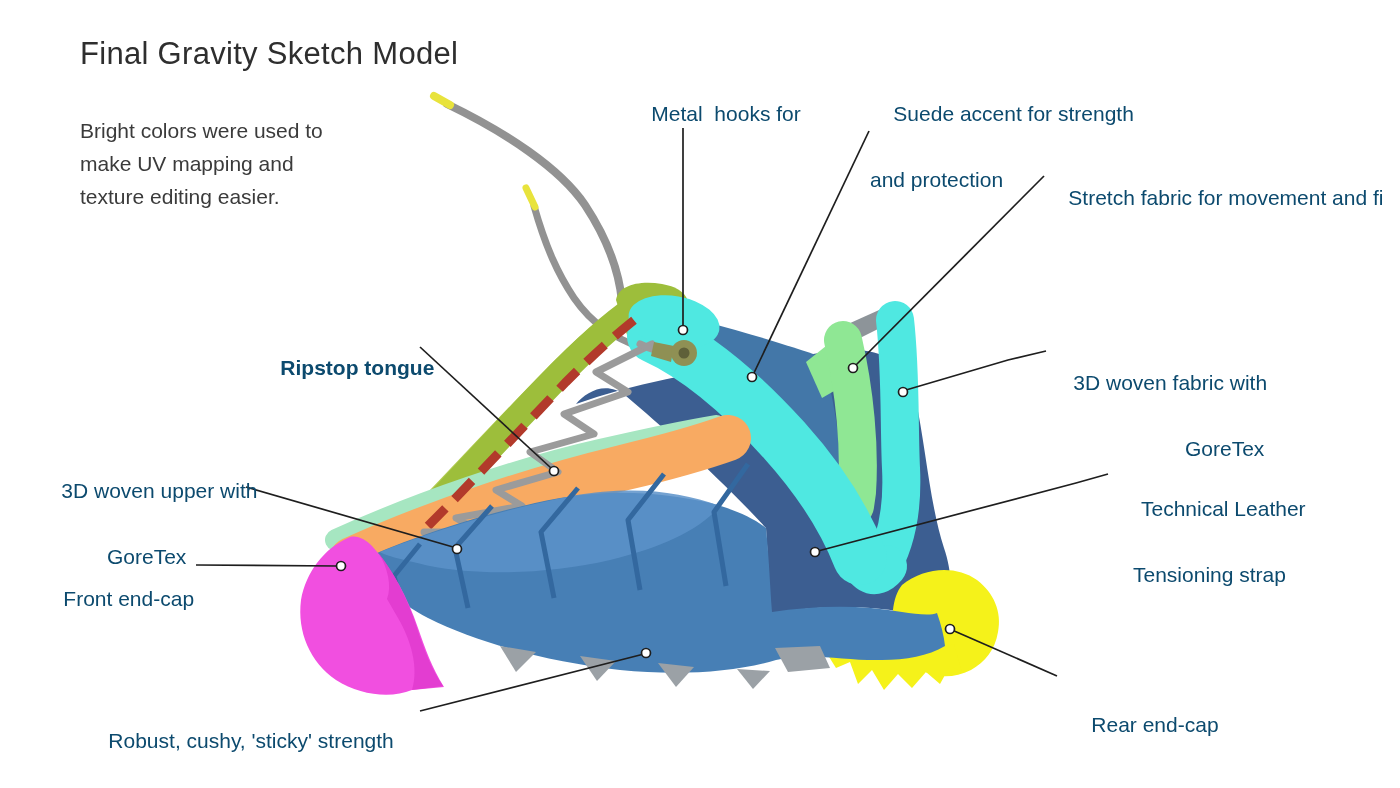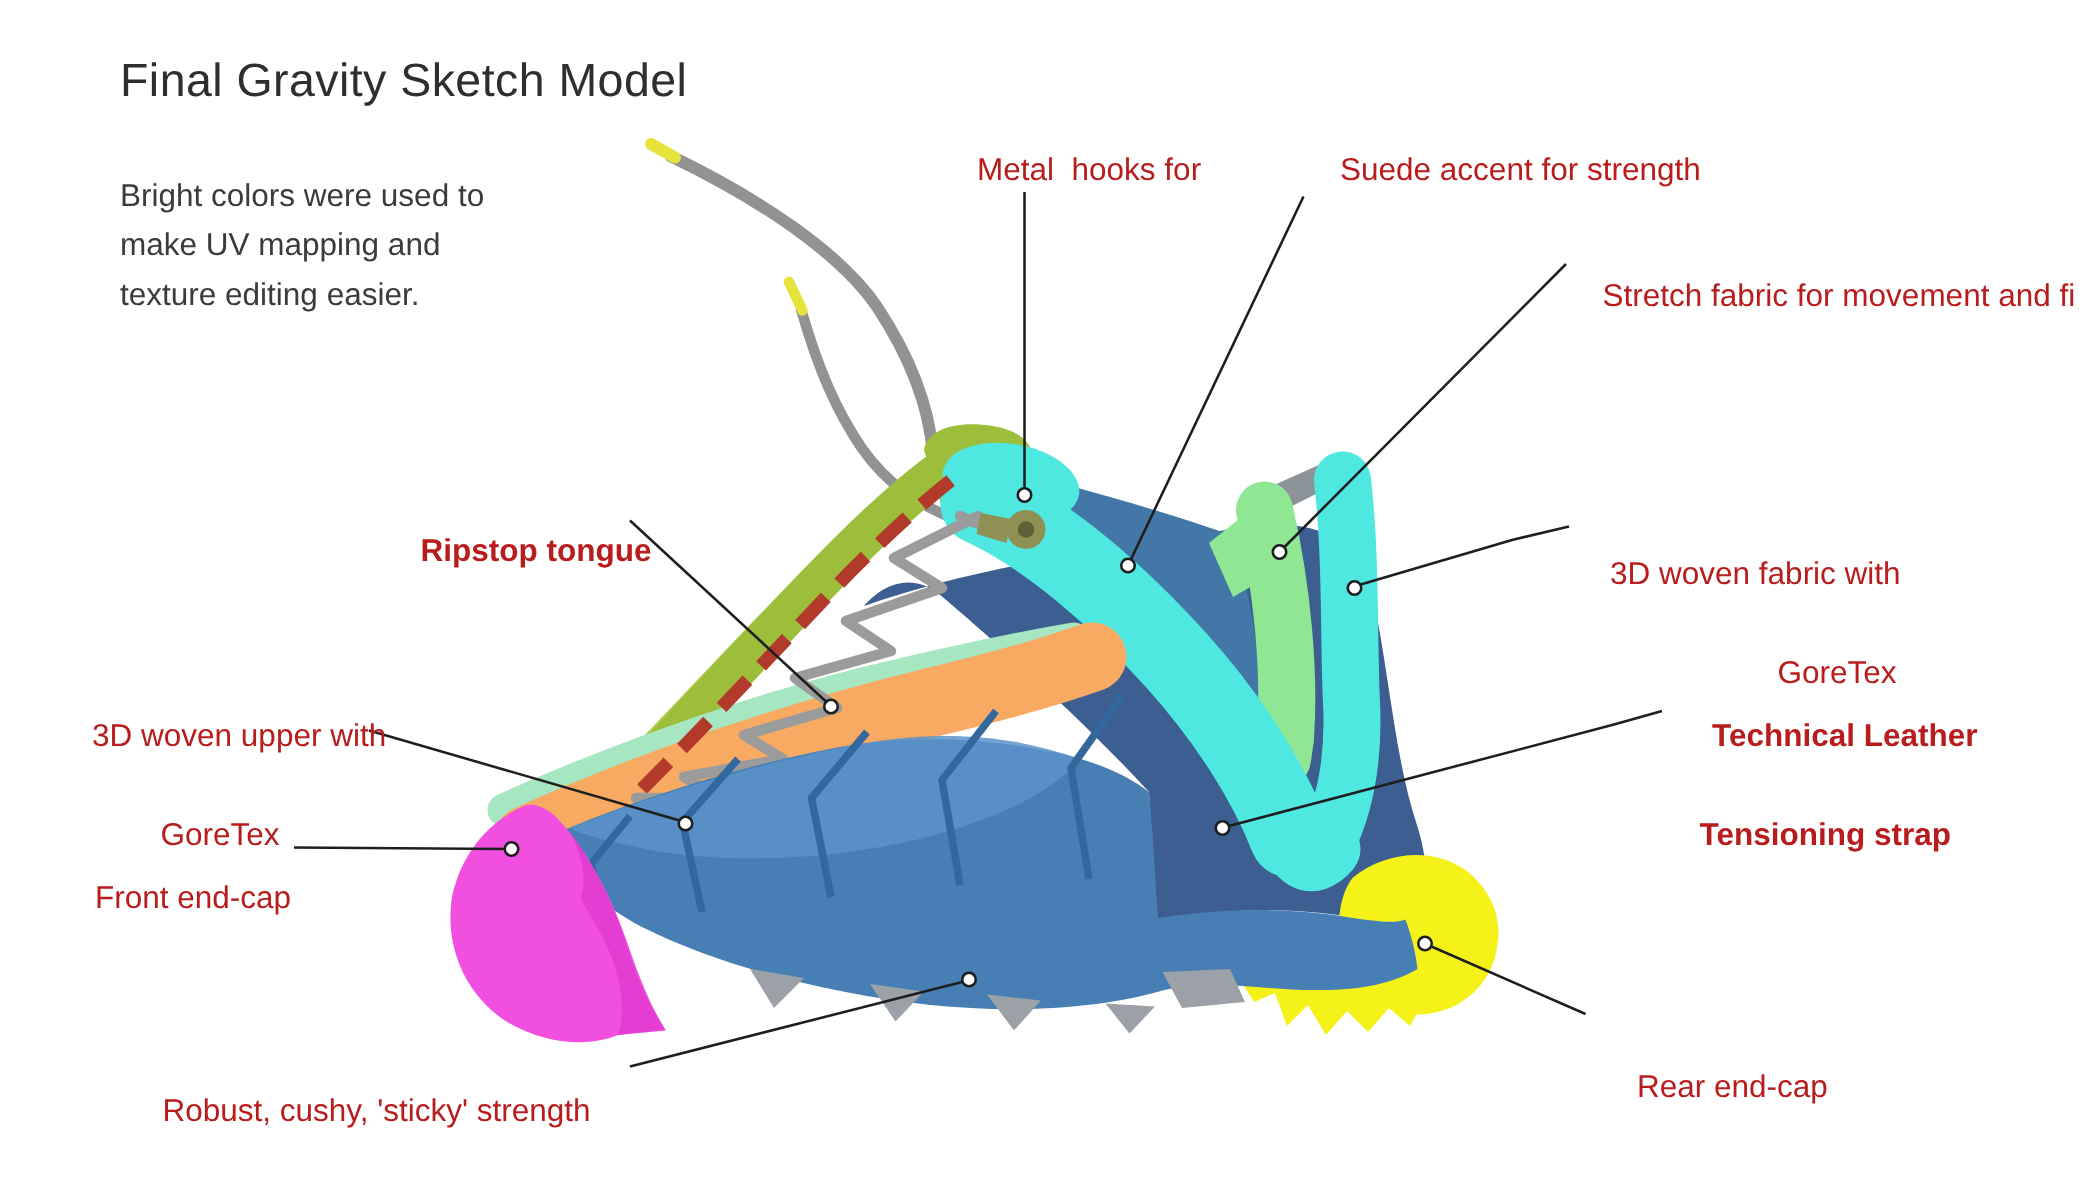--- a/index.html
+++ b/index.html
@@ -15,21 +15,21 @@
     position:absolute;left:80px;top:36px;margin:0;
     font-size:31px;font-weight:300;letter-spacing:.3px;color:#2e2e2e;
     white-space:nowrap;
   }
   .note{
     position:absolute;left:80px;top:114px;
     font-size:21px;font-weight:300;line-height:33px;color:#3b3b3b;
   }
   .lbl{
     position:absolute;
-    font-size:21px;font-weight:300;line-height:33px;color:#b91c1c;
+    font-size:21px;font-weight:300;line-height:33px;color:#0c4a6e;
     white-space:pre;
   }
   .lbl .l2{display:block;}
   .lbl-woven-fabric .l2{margin-left:135px;}
   .lbl-technical .l2{margin-left:15px;}
   .lbl-woven-upper .l2{margin-left:69px;}
 </style>
 </head>
 <body>
 
@@ -153,32 +153,33 @@
     <div>make UV mapping and</div>
     <div>texture editing easier.</div>
   </div>
 
   <div class="lbl" style="left:628px;top:64px;">
     <span class="l1">Metal  hooks for</span>
   </div>
 
   <div class="lbl" style="left:870px;top:64px;">
     <span class="l1">Suede accent for strength</span>
+    <span class="l2">and protection</span>
   </div>
 
   <div class="lbl" style="left:1045px;top:148px;">
     <span class="l1">Stretch fabric for movement and fi</span>
   </div>
 
   <div class="lbl lbl-woven-fabric" style="left:1050px;top:333px;">
     <span class="l1">3D woven fabric with</span>
     <span class="l2">GoreTex</span>
   </div>
 
-  <div class="lbl lbl-technical" style="left:1118px;top:441px;font-weight:bold;">
+  <div class="lbl lbl-technical" style="left:1118px;top:459px;">
     <span class="l1">Technical Leather</span>
     <span class="l2">Tensioning strap</span>
   </div>
 
   <div class="lbl" style="left:1068px;top:675px;text-align:center;">
     <span class="l1">Rear end-cap</span>
   </div>
 
   <div class="lbl" style="left:85px;top:691px;">
     <span class="l1">Robust, cushy, 'sticky' strength</span>

